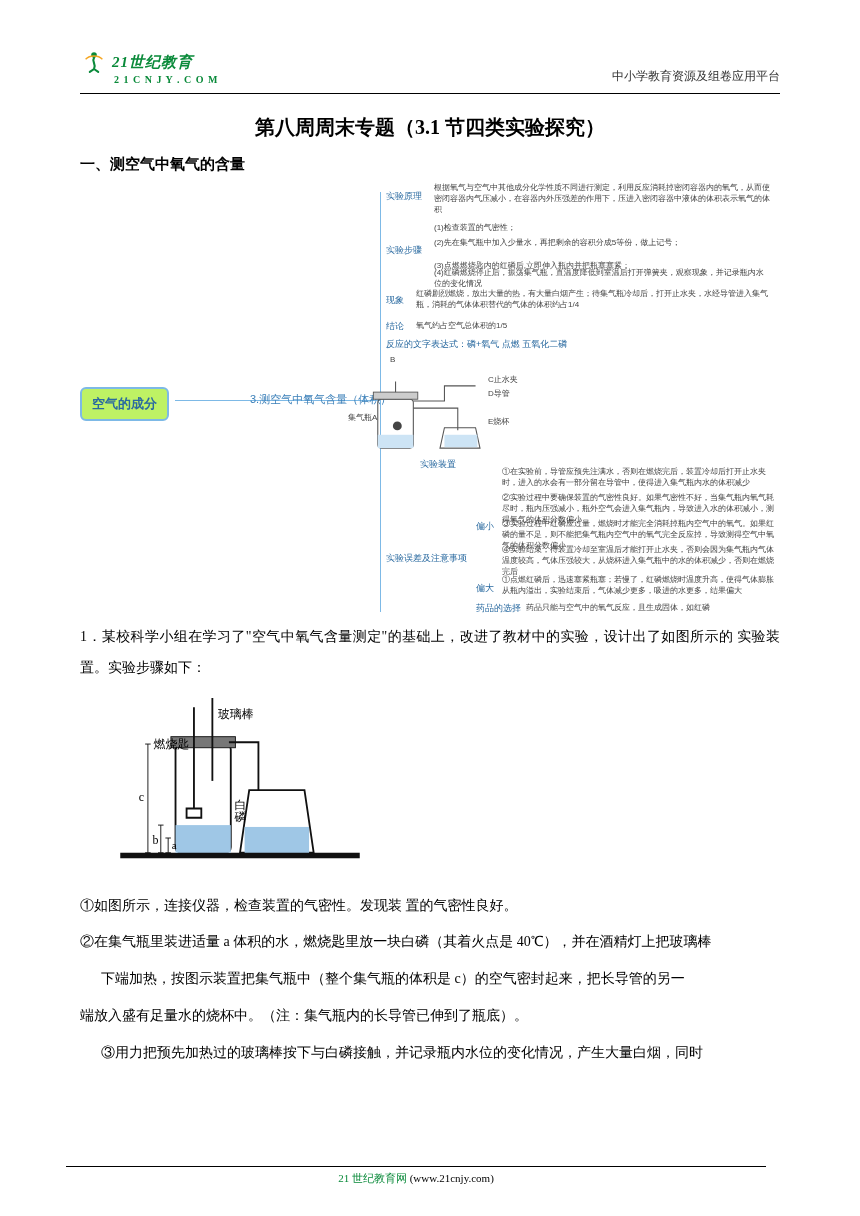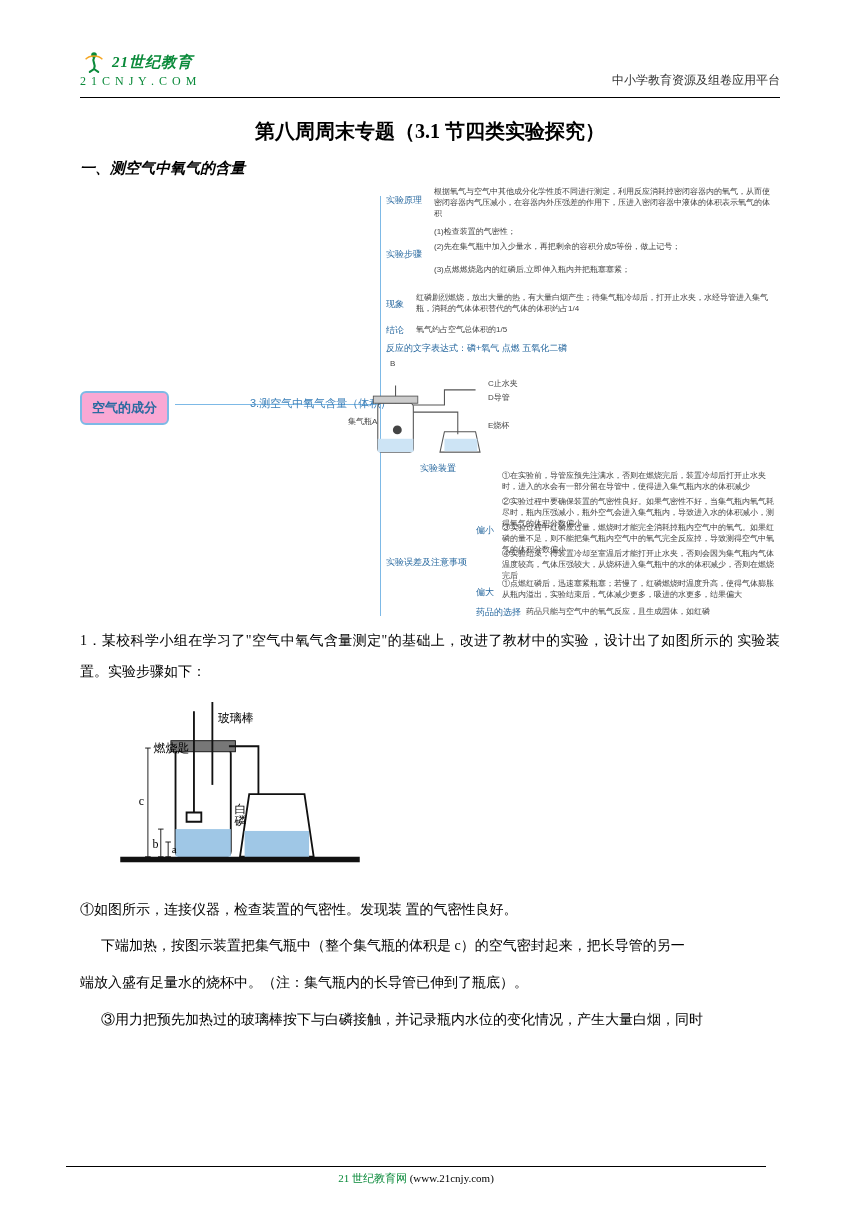--- a/index.html
+++ b/index.html
@@ -33,24 +33,26 @@
     justify-content: center;
   }
   .logo-text {
     font-size: 15px;
     font-weight: bold;
     color: #0a8a3a;
     font-style: italic;
     letter-spacing: 1px;
   }
   .logo-sub {
-    font-size: 12px;
+    font-size: 10px;
     color: #0a8a3a;
     letter-spacing: 1px;
+    margin-left: 34px;
     margin-top: -2px;
+    font-weight: bold;
   }
   .header-right {
     font-size: 12px;
     color: #333;
   }
   .rule {
     border: none;
     border-top: 1px solid #000;
     margin: 2px 0 20px 0;
   }
@@ -58,36 +60,35 @@
     text-align: center;
     font-size: 20px;
     font-weight: bold;
     margin: 12px 0 14px 0;
     font-family: "SimSun", serif;
   }
   .section-h {
     font-size: 15px;
     font-weight: bold;
     margin-bottom: 8px;
-    font-style: italic;
   }
   .mindmap {
     position: relative;
     width: 700px;
     height: 430px;
     margin: 4px auto 10px auto;
     font-family: "Microsoft YaHei", sans-serif;
     font-size: 9px;
     color: #444;
   }
   .mm-root-badge {
     position: absolute;
     left: 0;
     top: 205px;
-    background: #f9a8d4;
+    background: #bef264;
     border: 2px solid #7db9e6;
     border-radius: 6px;
     padding: 6px 10px;
     color: #2a6aa0;
     font-weight: bold;
     font-size: 13px;
   }
   .mm-branch {
     position: absolute;
     left: 170px;
@@ -183,20 +184,21 @@
 
     <div class="mm-branch">3.测空气中氧气含量（体积）</div>
 
     <span class="mm-label" style="position:absolute; left:306px; top:8px;">实验原理</span>
     <div class="mm-sub" style="left:354px; top:0px; width:336px;">根据氧气与空气中其他成分化学性质不同进行测定，利用反应消耗掉密闭容器内的氧气，从而使密闭容器内气压减小，在容器内外压强差的作用下，压进入密闭容器中液体的体积表示氧气的体积</div>
 
     <span class="mm-label" style="position:absolute; left:306px; top:62px;">实验步骤</span>
     <div class="mm-sub" style="left:354px; top:40px;">(1)检查装置的气密性；</div>
     <div class="mm-sub" style="left:354px; top:55px;">(2)先在集气瓶中加入少量水，再把剩余的容积分成5等份，做上记号；</div>
     <div class="mm-sub" style="left:354px; top:70px;margin-top:8px;">(3)点燃燃烧匙内的红磷后,立即伸入瓶内并把瓶塞塞紧；</div>
+    <div class="mm-sub" style="left:354px; top:85px; width:336px;">(4)红磷燃烧停止后，振荡集气瓶，直温度降低到室温后打开弹簧夹，观察现象，并记录瓶内水位的变化情况</div>
 
     <span class="mm-label" style="position:absolute; left:306px; top:112px;">现象</span>
     <div class="mm-sub" style="left:336px; top:106px; width:354px;">红磷剧烈燃烧，放出大量的热，有大量白烟产生；待集气瓶冷却后，打开止水夹，水经导管进入集气瓶，消耗的气体体积替代的气体的体积约占1/4</div>
 
     <span class="mm-label" style="position:absolute; left:306px; top:138px;">结论</span>
     <div class="mm-sub" style="left:336px; top:138px;">氧气约占空气总体积的1/5</div>
 
     <div class="mm-sub mm-label" style="left:306px; top:156px;">反应的文字表达式：磷+氧气 点燃 五氧化二磷</div>
 
     <svg class="apparatus-svg" viewBox="0 0 180 100">
@@ -266,20 +268,21 @@
       <text x="36" y="54" font-size="13">燃烧匙</text>
       <text x="124" y="120" font-size="13">白</text>
       <text x="124" y="134" font-size="13">磷</text>
       <text x="20" y="112" font-size="13">c</text>
       <text x="35" y="158" font-size="13">b</text>
       <text x="56" y="164" font-size="12">a</text>
     </svg>
   </div>
 
   <p class="body-text">①如图所示，连接仪器，检查装置的气密性。发现装 置的气密性良好。</p>
+  <p class="body-text">②在集气瓶里装进适量 a 体积的水，燃烧匙里放一块白磷（其着火点是 40℃），并在酒精灯上把玻璃棒</p>
   <p class="body-text" style="text-indent:1.5em;">下端加热，按图示装置把集气瓶中（整个集气瓶的体积是 c）的空气密封起来，把长导管的另一</p>
   <p class="body-text">端放入盛有足量水的烧杯中。（注：集气瓶内的长导管已伸到了瓶底）。</p>
   <p class="body-text" style="text-indent:1.5em;">③用力把预先加热过的玻璃棒按下与白磷接触，并记录瓶内水位的变化情况，产生大量白烟，同时</p>
 
 </div>
 
 <div class="footer">
   <div class="footer-line"></div>
   <span style="color:#0a8a3a;">21 世纪教育网</span>
   <span>(www.21cnjy.com)</span>

